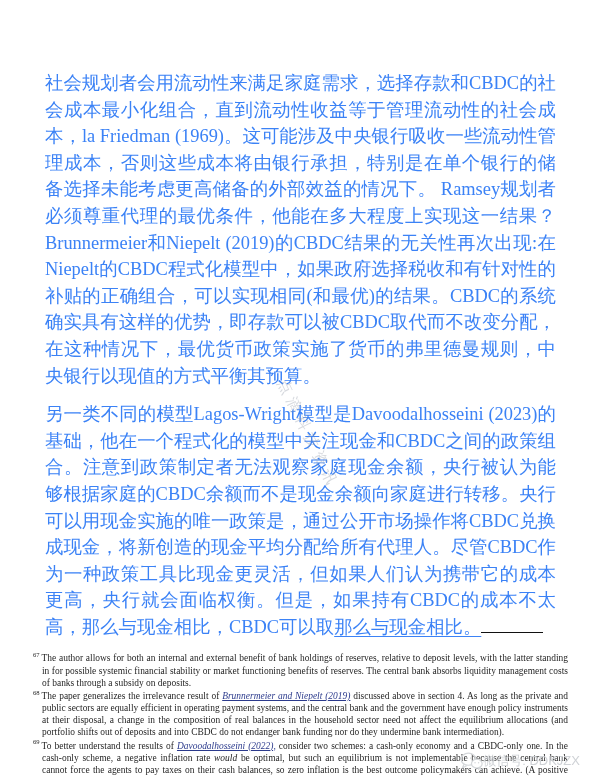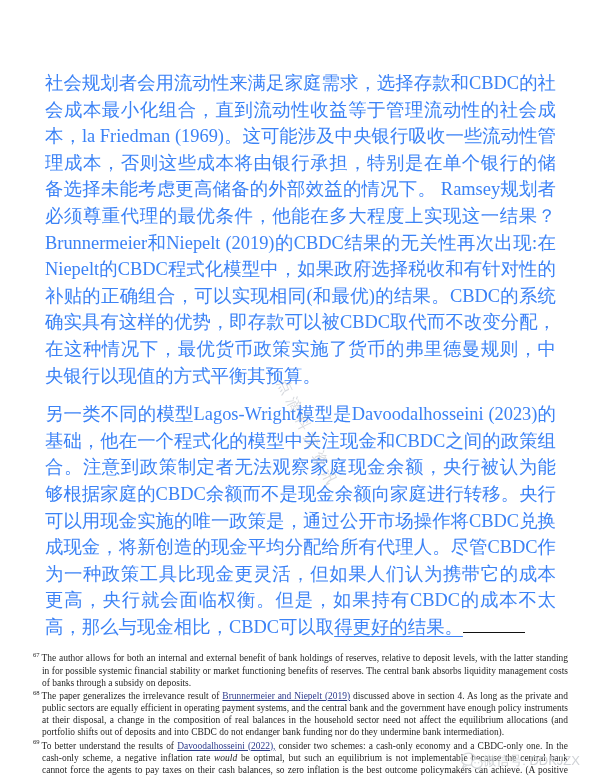--- a/index.html
+++ b/index.html
@@ -30,21 +30,21 @@
   .fn {
     margin:0 0 1px 0;
     font-size:9.45px;
     line-height:12.15px;
     text-align:justify;
     color:#1f1f1f;
     padding-left:9px;
     text-indent:-9px;
   }
   .fn sup { font-size:6.6px; line-height:0; vertical-align:super; margin-right:2px; }
-  .fn-link { color:#2b3a8c; text-decoration:underline; cursor:pointer; }
+  .fn-link { color:#2b3a8c; text-decoration:underline; cursor:pointer;font-style:italic; }
   .footer { text-align:center; margin-top:3px; }
   .pagenum { font-size:12px; line-height:14px; color:#2a2a2a; }
   .diag-watermark {
     position:absolute; left:290px; top:376px;
     transform:rotate(64deg); transform-origin:left top;
     font-size:15px; letter-spacing:5px;
     color:rgba(140,150,162,0.35);
     pointer-events:none; white-space:nowrap;
   }
   .wechat-watermark {
@@ -60,21 +60,21 @@
 
 <div class="page">
 
   <div class="diag-watermark">点滴科技资讯</div>
 
   <div class="body-text">
     <p>
       <span>社会规划者会用流动性来满足家庭需求，选择存款和CBDC的社会成本最小化组合，直到流动性收益等于管理流动性的社会成本，la Friedman (1969)。这可能涉及中央银行吸收一些流动性管理成本，否则这些成本将由银行承担，特别是在单个银行的储备选择未能考虑更高储备的外部效益的情况下。 Ramsey规划者必须尊重代理的最优条件，他能在多大程度上实现这一结果？Brunnermeier和Niepelt (2019)的CBDC结果的无关性再次出现:在Niepelt的CBDC程式化模型中，如果政府选择税收和有针对性的补贴的正确组合，可以实现相同(和最优)的结果。CBDC的系统确实具有这样的优势，即存款可以被CBDC取代而不改变分配，在这种情况下，最优货币政策实施了货币的弗里德曼规则，中央银行以现值的方式平衡其预算。</span>
     </p>
     <p>
-      <span>另一类不同的模型Lagos-Wright模型是Davoodalhosseini (2023)的基础，他在一个程式化的模型中关注现金和CBDC之间的政策组合。注意到政策制定者无法观察家庭现金余额，央行被认为能够根据家庭的CBDC余额而不是现金余额向家庭进行转移。央行可以用现金实施的唯一政策是，通过公开市场操作将CBDC兑换成现金，将新创造的现金平均分配给所有代理人。尽管CBDC作为一种政策工具比现金更灵活，但如果人们认为携带它的成本更高，央行就会面临权衡。但是，如果持有CBDC的成本不太高，那么与现金相比，CBDC可以取</span><span class="u-tail">得更好的结果。</span><span class="sepline"></span>
+      <span>另一类不同的模型Lagos-Wright模型是Davoodalhosseini (2023)的基础，他在一个程式化的模型中关注现金和CBDC之间的政策组合。注意到政策制定者无法观察家庭现金余额，央行被认为能够根据家庭的CBDC余额而不是现金余额向家庭进行转移。央行可以用现金实施的唯一政策是，通过公开市场操作将CBDC兑换成现金，将新创造的现金平均分配给所有代理人。尽管CBDC作为一种政策工具比现金更灵活，但如果人们认为携带它的成本更高，央行就会面临权衡。但是，如果持有CBDC的成本不太高，那么与现金相比，CBDC可以取</span><span class="u-tail">那么与现金相比。</span><span class="sepline"></span>
     </p>
   </div>
 
   <div class="footnotes">
     <p class="fn">
       <sup>67</sup><span>The author allows for both an internal and external benefit of bank holdings of reserves, relative to deposit levels, with the latter standing in for possible systemic financial stability or market functioning benefits of reserves.  The central bank absorbs liquidity management costs of banks through a subsidy on deposits.</span>
     </p>
     <p class="fn">
       <sup>68</sup><span>The paper generalizes the irrelevance result of </span><a class="fn-link">Brunnermeier and Niepelt (2019)</a><span> discussed above in section 4.  As long as the private and public sectors are equally efficient in operating payment systems, and the central bank and the government have enough policy instruments at their disposal, a change in the composition of real balances in the household sector need not affect the equilibrium allocations (and portfolio shifts out of deposits and into CBDC do not endanger bank funding nor do they undermine bank intermediation).</span>
     </p>

